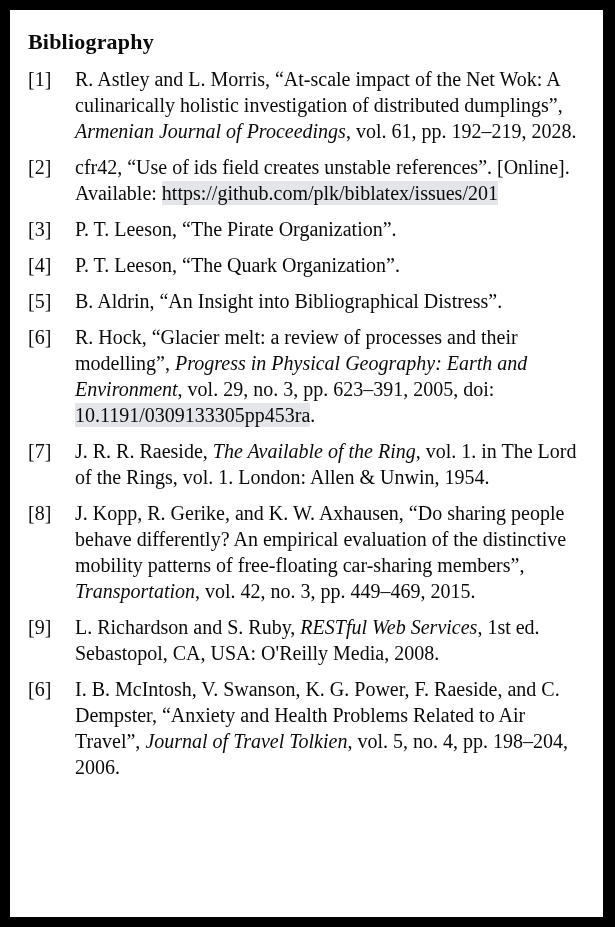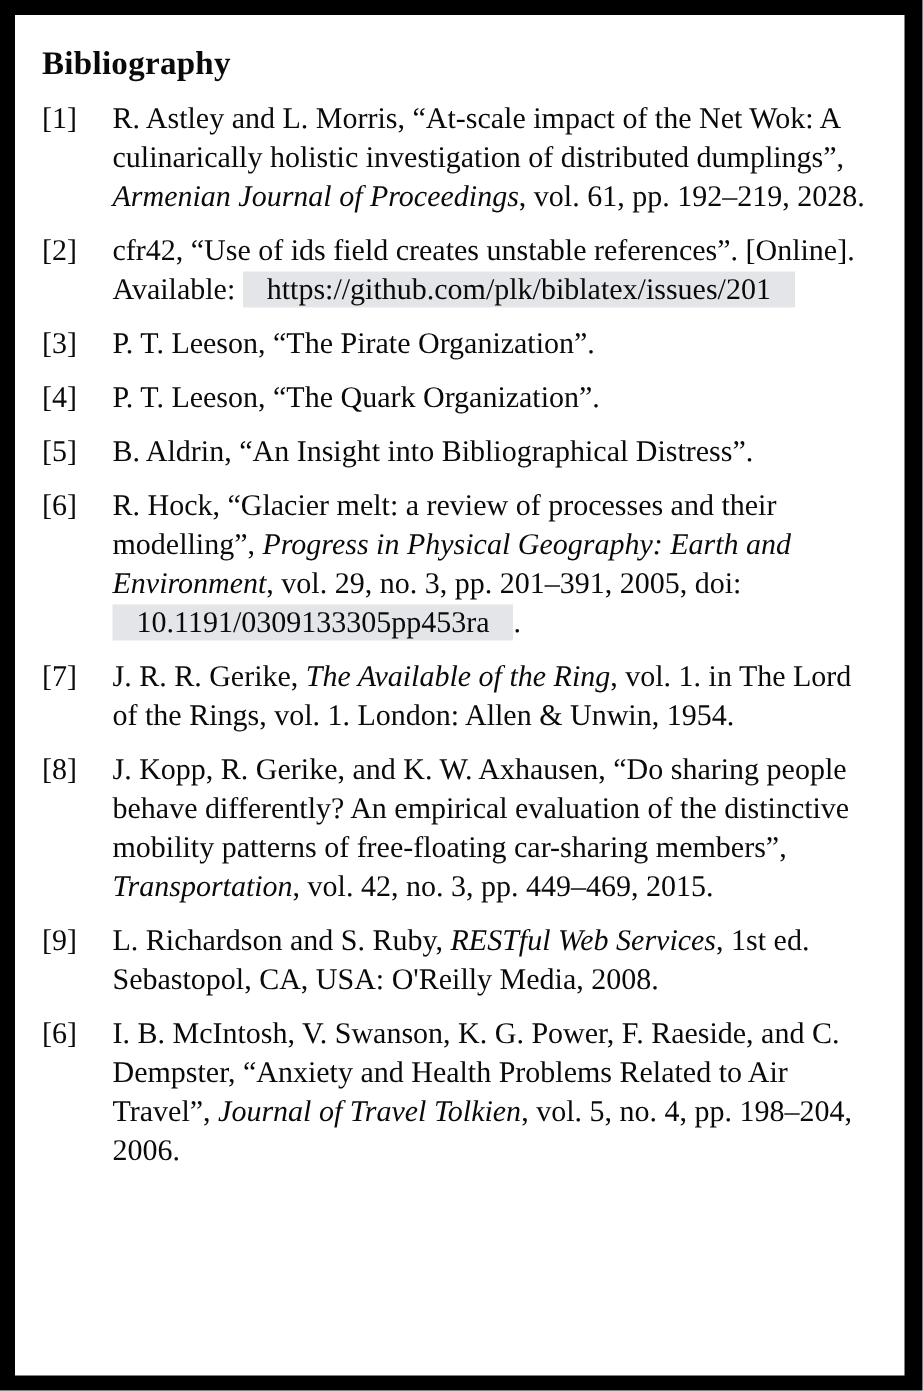--- a/index.html
+++ b/index.html
@@ -48,21 +48,21 @@
   }
   .ref-text{
     flex:1 1 auto;
     max-width:511px;
   }
   .italic{font-style:italic;}
   .link-highlight{
     background:var(--link-highlight);
     color:inherit;
     text-decoration:none;
-    padding:1px 16px;
+    padding:1px 0;
     cursor:pointer;
   }
 </style>
 </head>
 <body>
 
 <div class="page">
   <div class="content">
     <h1 class="bib-title">Bibliography</h1>
     <div class="ref-list">
@@ -81,25 +81,25 @@
         <div class="ref">
           <span class="ref-label">[4]</span>
           <span class="ref-text"><span class="">P. T. Leeson, “The Quark Organization”.</span></span>
         </div>
         <div class="ref">
           <span class="ref-label">[5]</span>
           <span class="ref-text"><span class="">B. Aldrin, “An Insight into Bibliographical Distress”.</span></span>
         </div>
         <div class="ref">
           <span class="ref-label">[6]</span>
-          <span class="ref-text"><span class="">R. Hock, “Glacier melt: a review of processes and their modelling”, </span><span class="italic">Progress in Physical Geography: Earth and Environment</span><span class="">, vol. 29, no. 3, pp. 201–391, 2005, doi: </span><a class="link-highlight">10.1191/0309133305pp453ra</a><span class="">.</span></span>
+          <span class="ref-text"><span class="">R. Hock, “Glacier melt: a review of processes and their modelling”, </span><span class="italic">Progress in Physical Geography: Earth and Environment</span><span class="">, vol. 29, no. 3, pp. 623–391, 2005, doi: </span><a class="link-highlight">10.1191/0309133305pp453ra</a><span class="">.</span></span>
         </div>
         <div class="ref">
           <span class="ref-label">[7]</span>
-          <span class="ref-text"><span class="">J. R. R. Gerike, </span><span class="italic">The Available of the Ring</span><span class="">, vol. 1. in The Lord of the Rings, vol. 1. London: Allen &amp; Unwin, 1954.</span></span>
+          <span class="ref-text"><span class="">J. R. R. Raeside, </span><span class="italic">The Available of the Ring</span><span class="">, vol. 1. in The Lord of the Rings, vol. 1. London: Allen &amp; Unwin, 1954.</span></span>
         </div>
         <div class="ref">
           <span class="ref-label">[8]</span>
           <span class="ref-text"><span class="">J. Kopp, R. Gerike, and K. W. Axhausen, “Do sharing people behave differently? An empirical evaluation of the distinctive mobility patterns of free-floating car-sharing members”, </span><span class="italic">Transportation</span><span class="">, vol. 42, no. 3, pp. 449–469, 2015.</span></span>
         </div>
         <div class="ref">
           <span class="ref-label">[9]</span>
           <span class="ref-text"><span class="">L. Richardson and S. Ruby, </span><span class="italic">RESTful Web Services</span><span class="">, 1st ed. Sebastopol, CA, USA: O'Reilly Media, 2008.</span></span>
         </div>
         <div class="ref">

